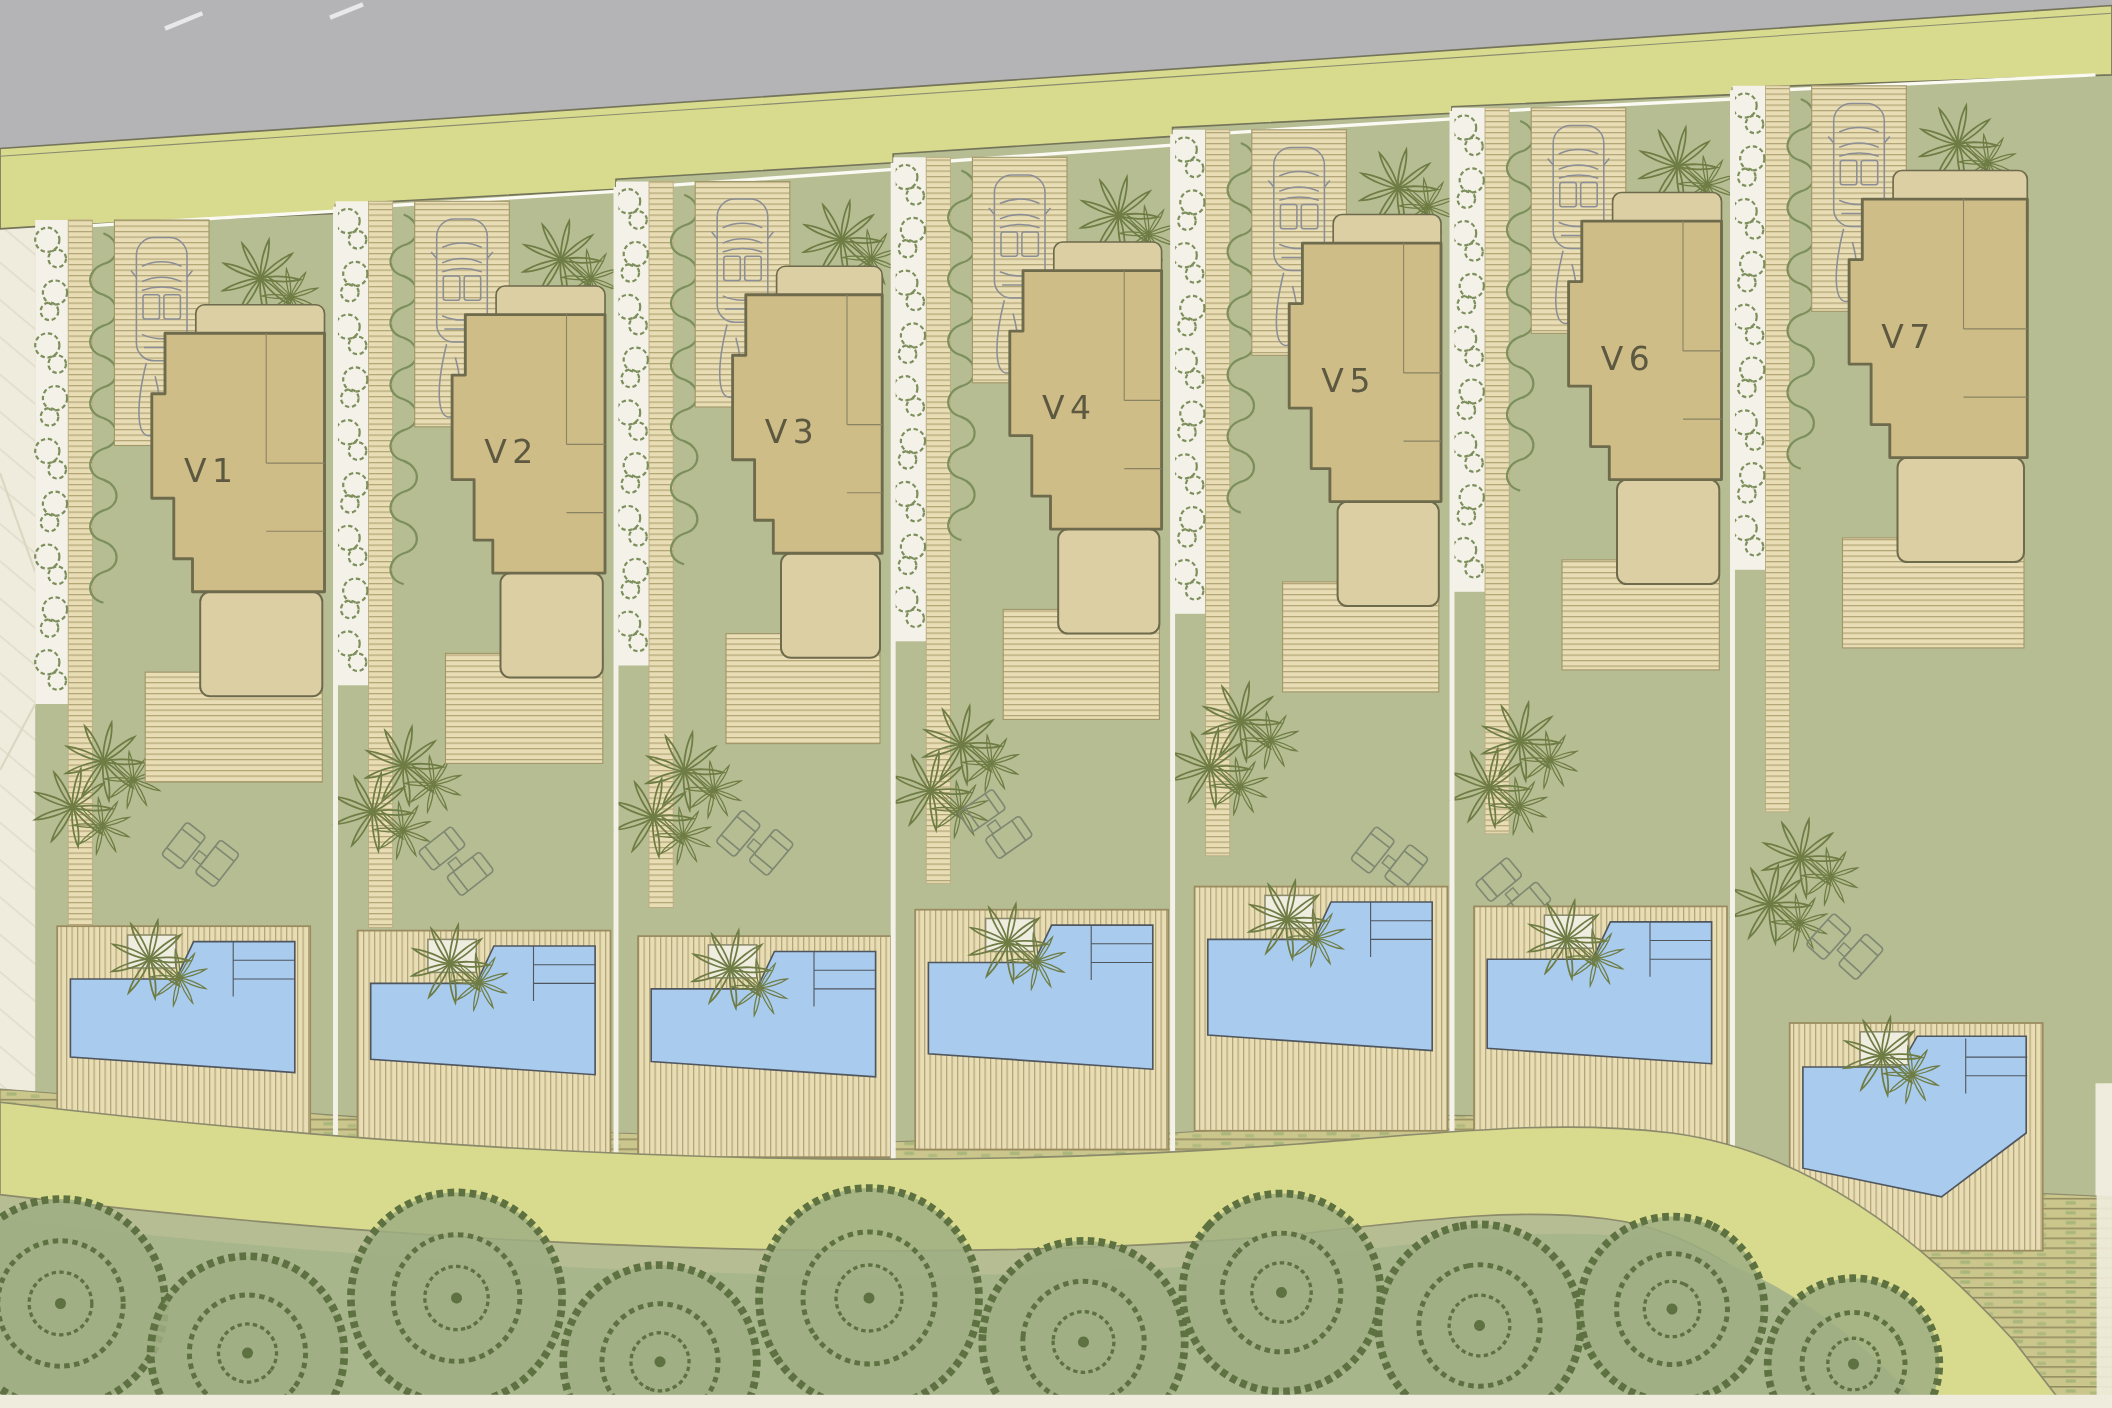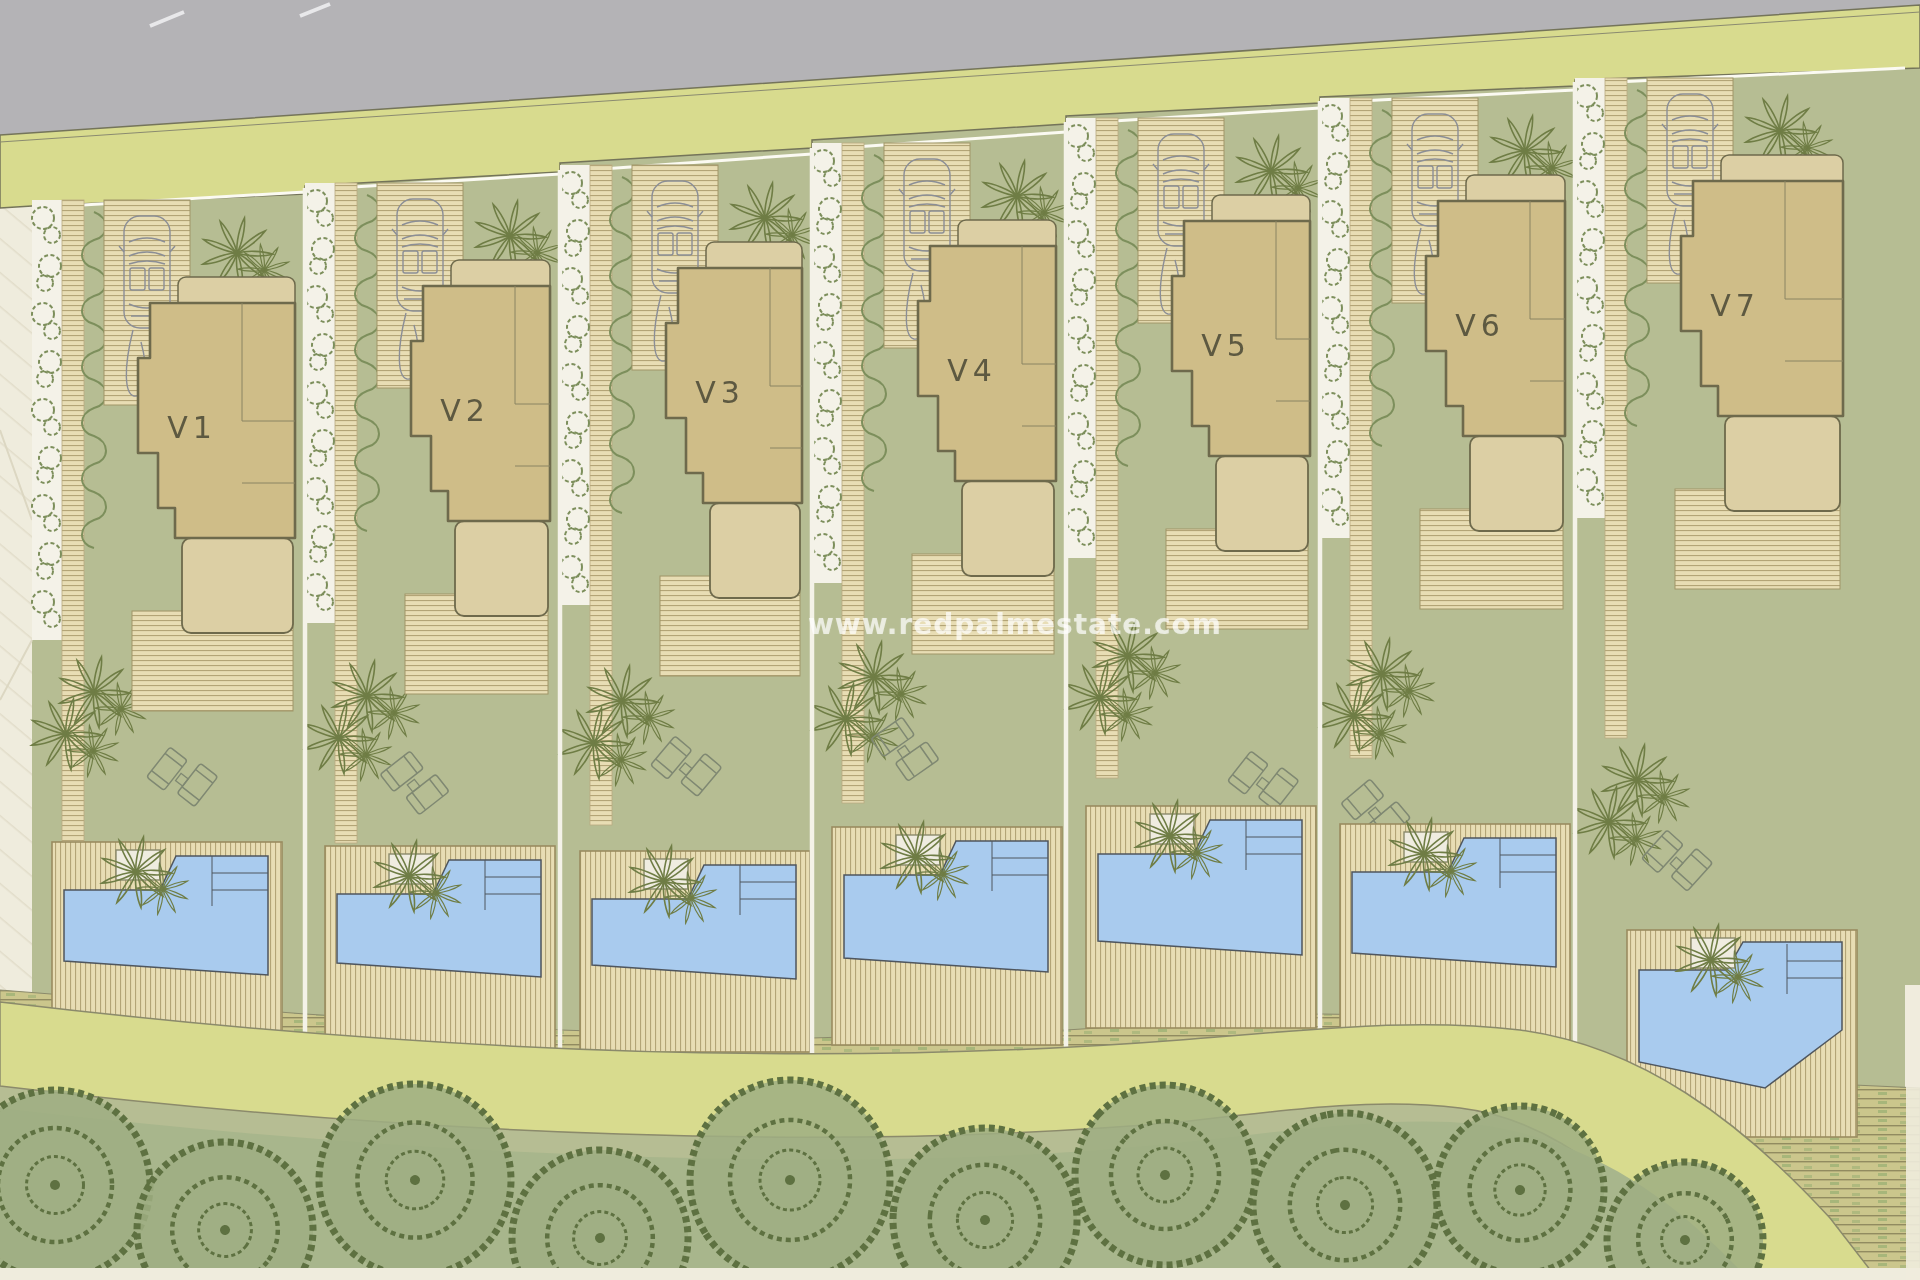--- a/index.html
+++ b/index.html
@@ -503,14 +503,13 @@
         <g transform="translate(1685,1240) rotate(333)">
           <circle r="78" fill="#9fae83" fill-opacity="0.85" stroke="#5e7141" stroke-width="7" stroke-dasharray="6 4"></circle>
           <circle r="46.8" fill="none" stroke="#5e7141" stroke-width="4.5" stroke-dasharray="5 4"></circle>
           <circle r="23.4" fill="none" stroke="#5e7141" stroke-width="3" stroke-dasharray="4 3"></circle>
           <circle r="5" fill="#5e7141"></circle>
         </g>
         <rect x="0" y="1268" width="1920" height="12" fill="#efecdd"></rect>
         <rect x="1906" y="985" width="14" height="295" fill="#efecdd" opacity="0.9"></rect>
       </g>
     </svg>
-  <div class="watermark">www.redpalmestate.com</div>
 </div>
 
 </body></html>

